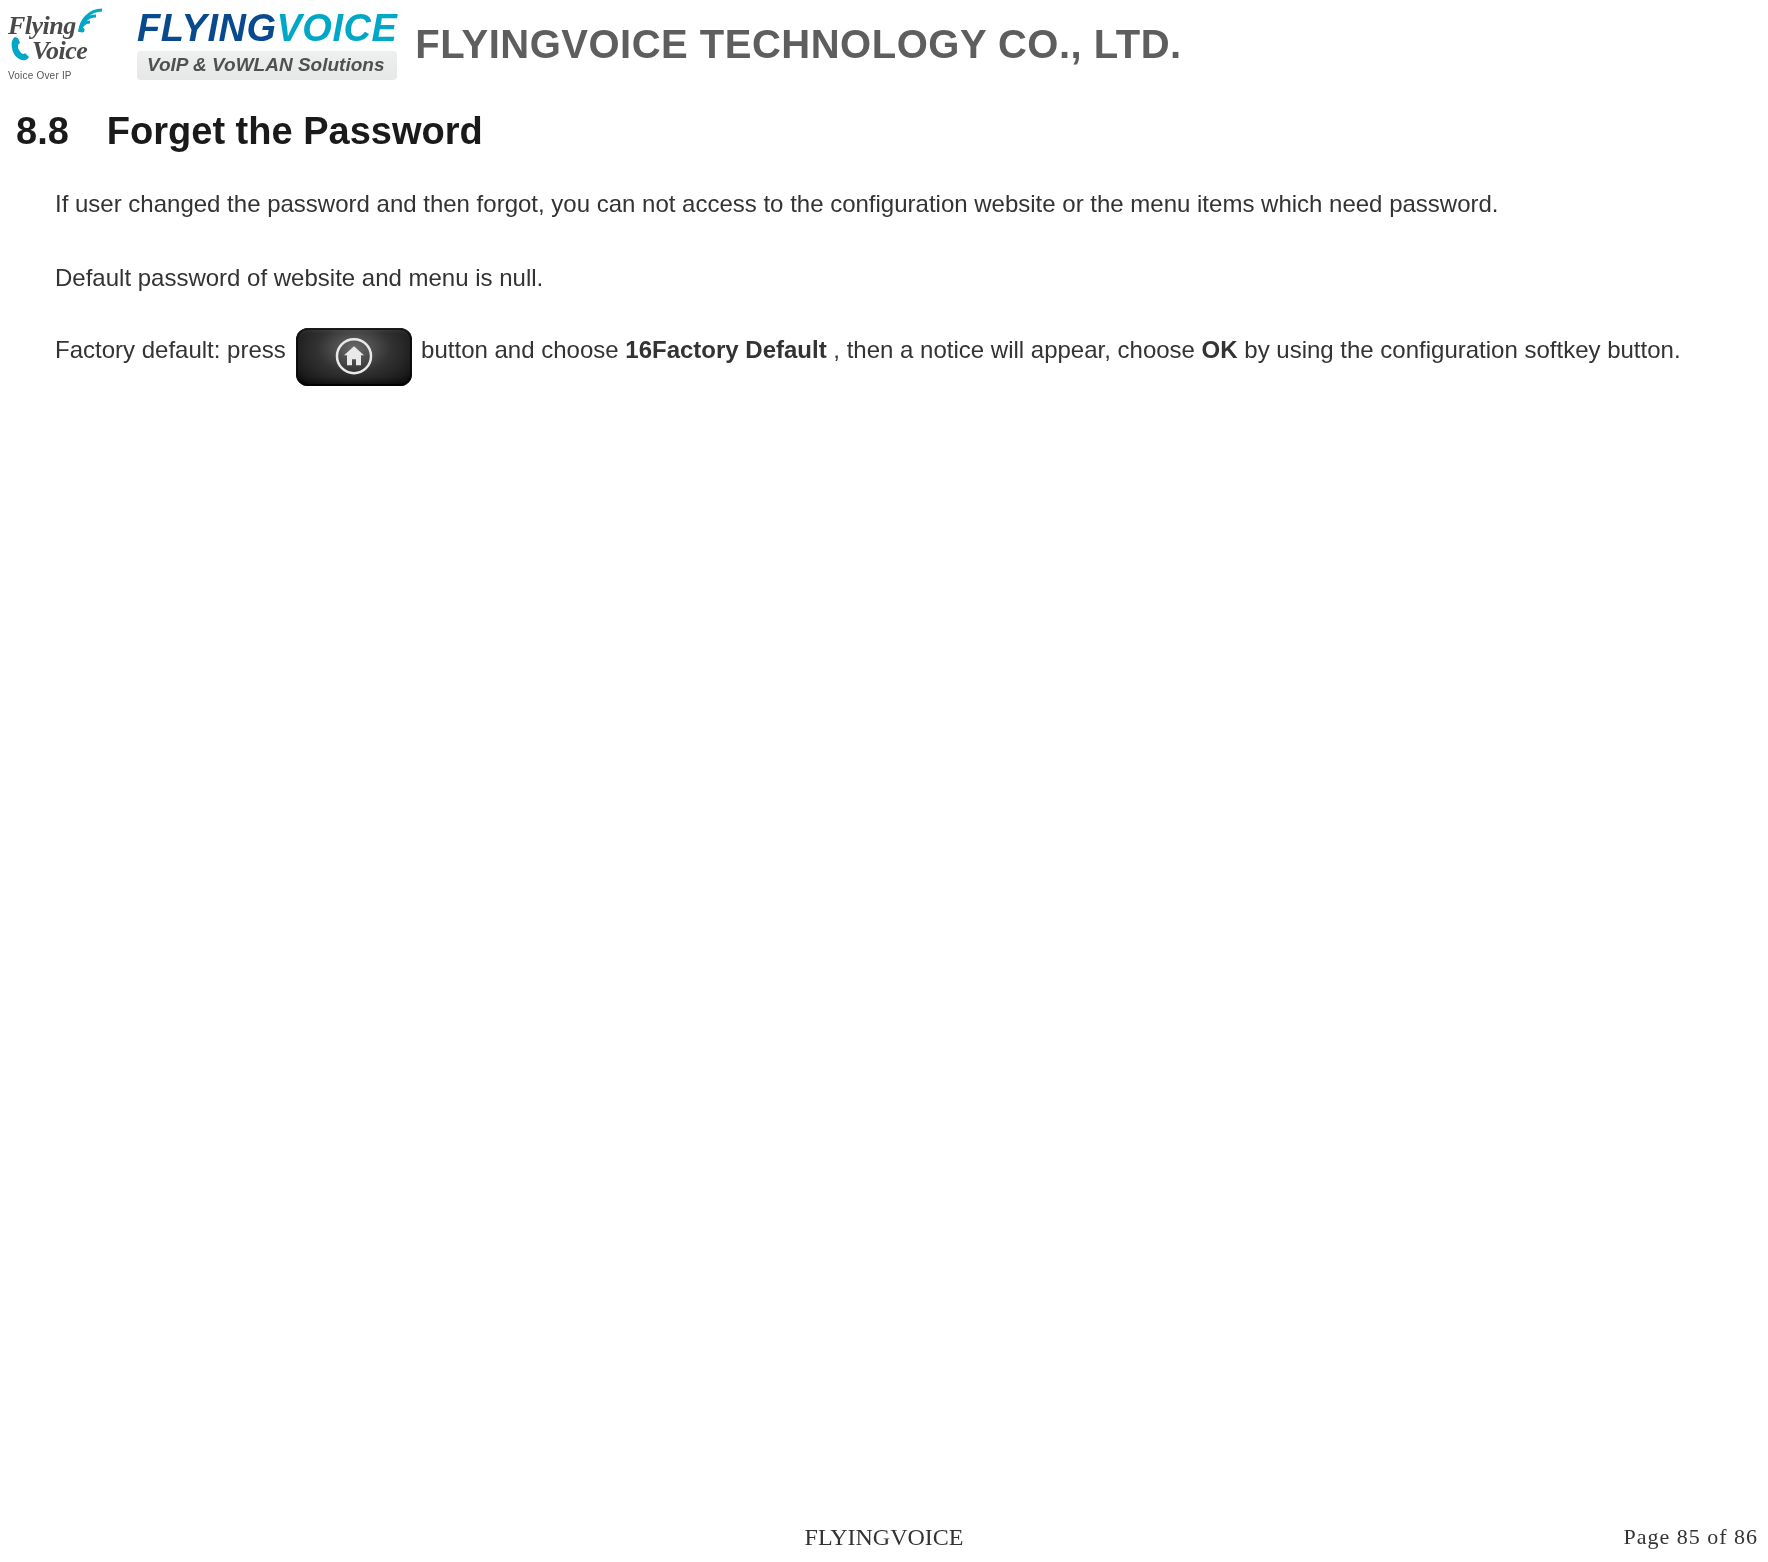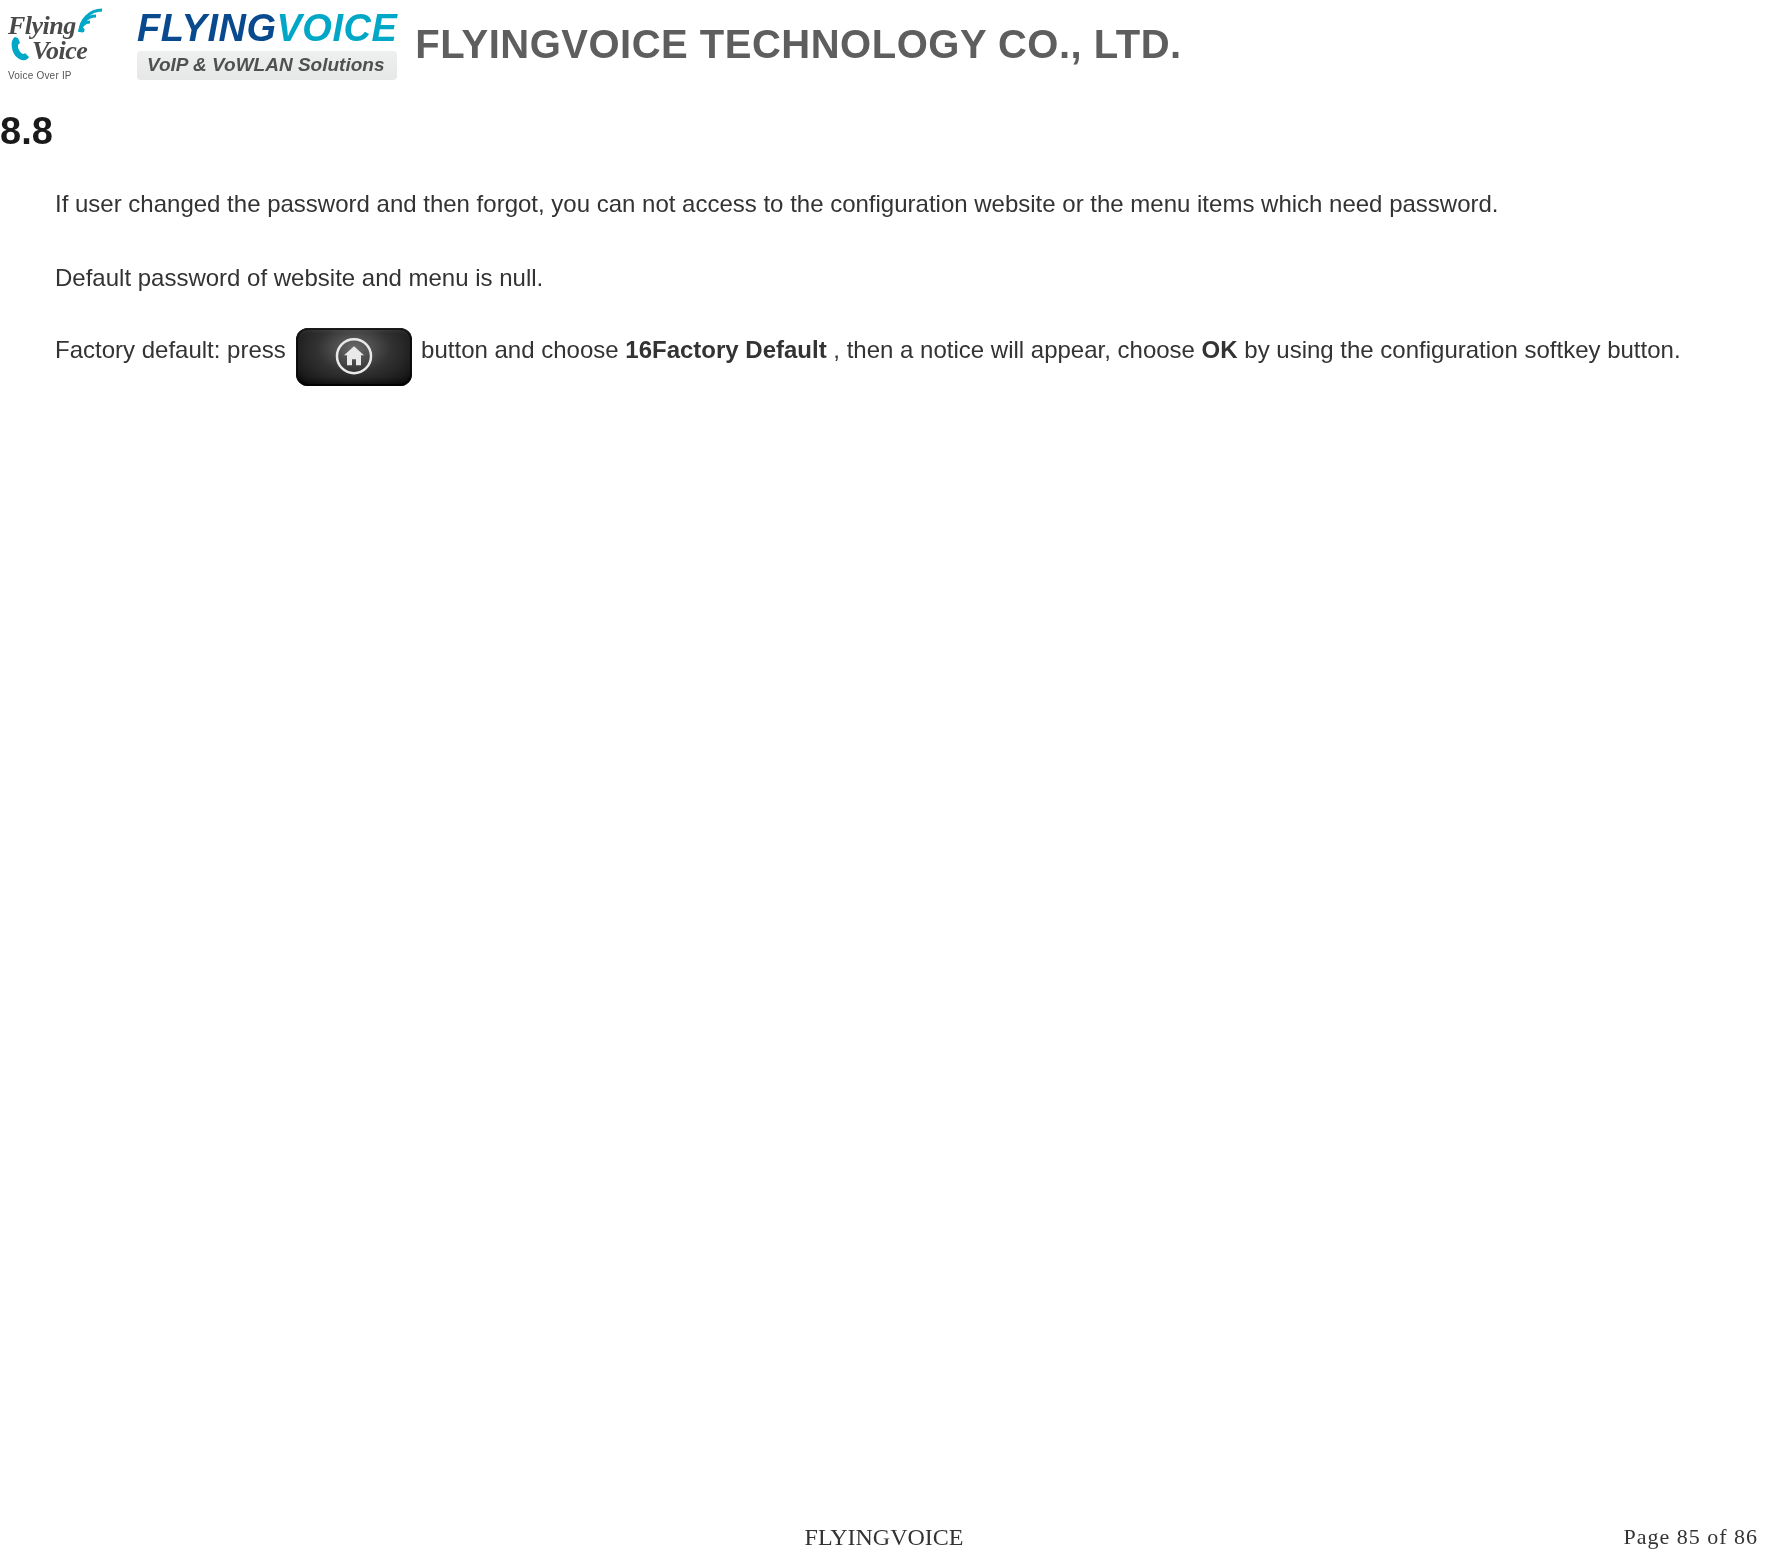--- a/index.html
+++ b/index.html
@@ -14,21 +14,21 @@
     .logo-mark .voice-txt { font-family: Georgia, 'Times New Roman', serif; font-weight: 700; font-style: italic; font-size: 26px; color: #4a4a4a; letter-spacing: -0.5px; margin-top: -6px; display: flex; align-items: center; }
     .logo-mark .phone-icon { display: inline-block; margin-left: 2px; }
     .logo-mark .tagline { font-size: 10px; color: #555555; margin-top: 2px; letter-spacing: 0.2px; }
     .logo-word { margin-left: 14px; display: flex; flex-direction: column; }
     .logo-word .fv-word { font-family: Arial, sans-serif; font-style: italic; font-weight: 900; font-size: 38px; letter-spacing: 0.5px; line-height: 1; }
     .logo-word .fv-word .f { color: #094a8f; }
     .logo-word .fv-word .v { color: #00a7c7; }
     .logo-word .strap { font-family: Arial, sans-serif; font-style: italic; font-weight: 700; font-size: 19px; color: #505050; background: linear-gradient(#eef0f0,#e6e8e8); border-radius: 4px; padding: 3px 10px 4px 10px; margin-top: 4px; display: inline-block; }
     .company-name { margin-left: 18px; font-family: Arial, sans-serif; font-weight: 700; font-size: 40px; color: #5e5e5e; letter-spacing: 0.5px; }
     
-    .section-title { display: flex; align-items: baseline; margin-top: 22px; }
+    .section-title { display: flex; align-items: baseline; margin-top: 22px; padding-left: 16px; }
     .section-number { font-family: Arial, sans-serif; font-weight: 900; font-size: 38px; color: #1a1a1a; }
     .section-text   { font-family: Arial, sans-serif; font-weight: 900; font-size: 38px; color: #1a1a1a; margin-left: 38px; }
     
     .body { margin-left: 55px; margin-top: 24px; width: 1700px; }
     .para { font-size: 24px; line-height: 54px; color: #333333; margin-bottom: 20px; font-family: Arial, Helvetica, sans-serif; }
     .para.compact { margin-bottom: 18px; }
     .inline-strong { font-weight: 700; }
     
     .home-btn {
       display: inline-block;
@@ -83,20 +83,21 @@
         <span class="f">FLYING</span><span class="v">VOICE</span>
       </div>
       <span class="strap">VoIP &amp; VoWLAN Solutions</span>
     </div>
 
     <div class="company-name">FLYINGVOICE TECHNOLOGY CO., LTD.</div>
   </div>
 
   <div class="section-title">
     <span class="section-number">8.8</span>
+    <span class="section-text">Forget the Password</span>
   </div>
 
   <div class="body">
 
     <p class="para">If user changed the password and then forgot, you can not access to the configuration website or the menu items which need password.</p>
 
     <p class="para compact">Default password of website and menu is null.</p>
 
 
     <p class="para with-button">

